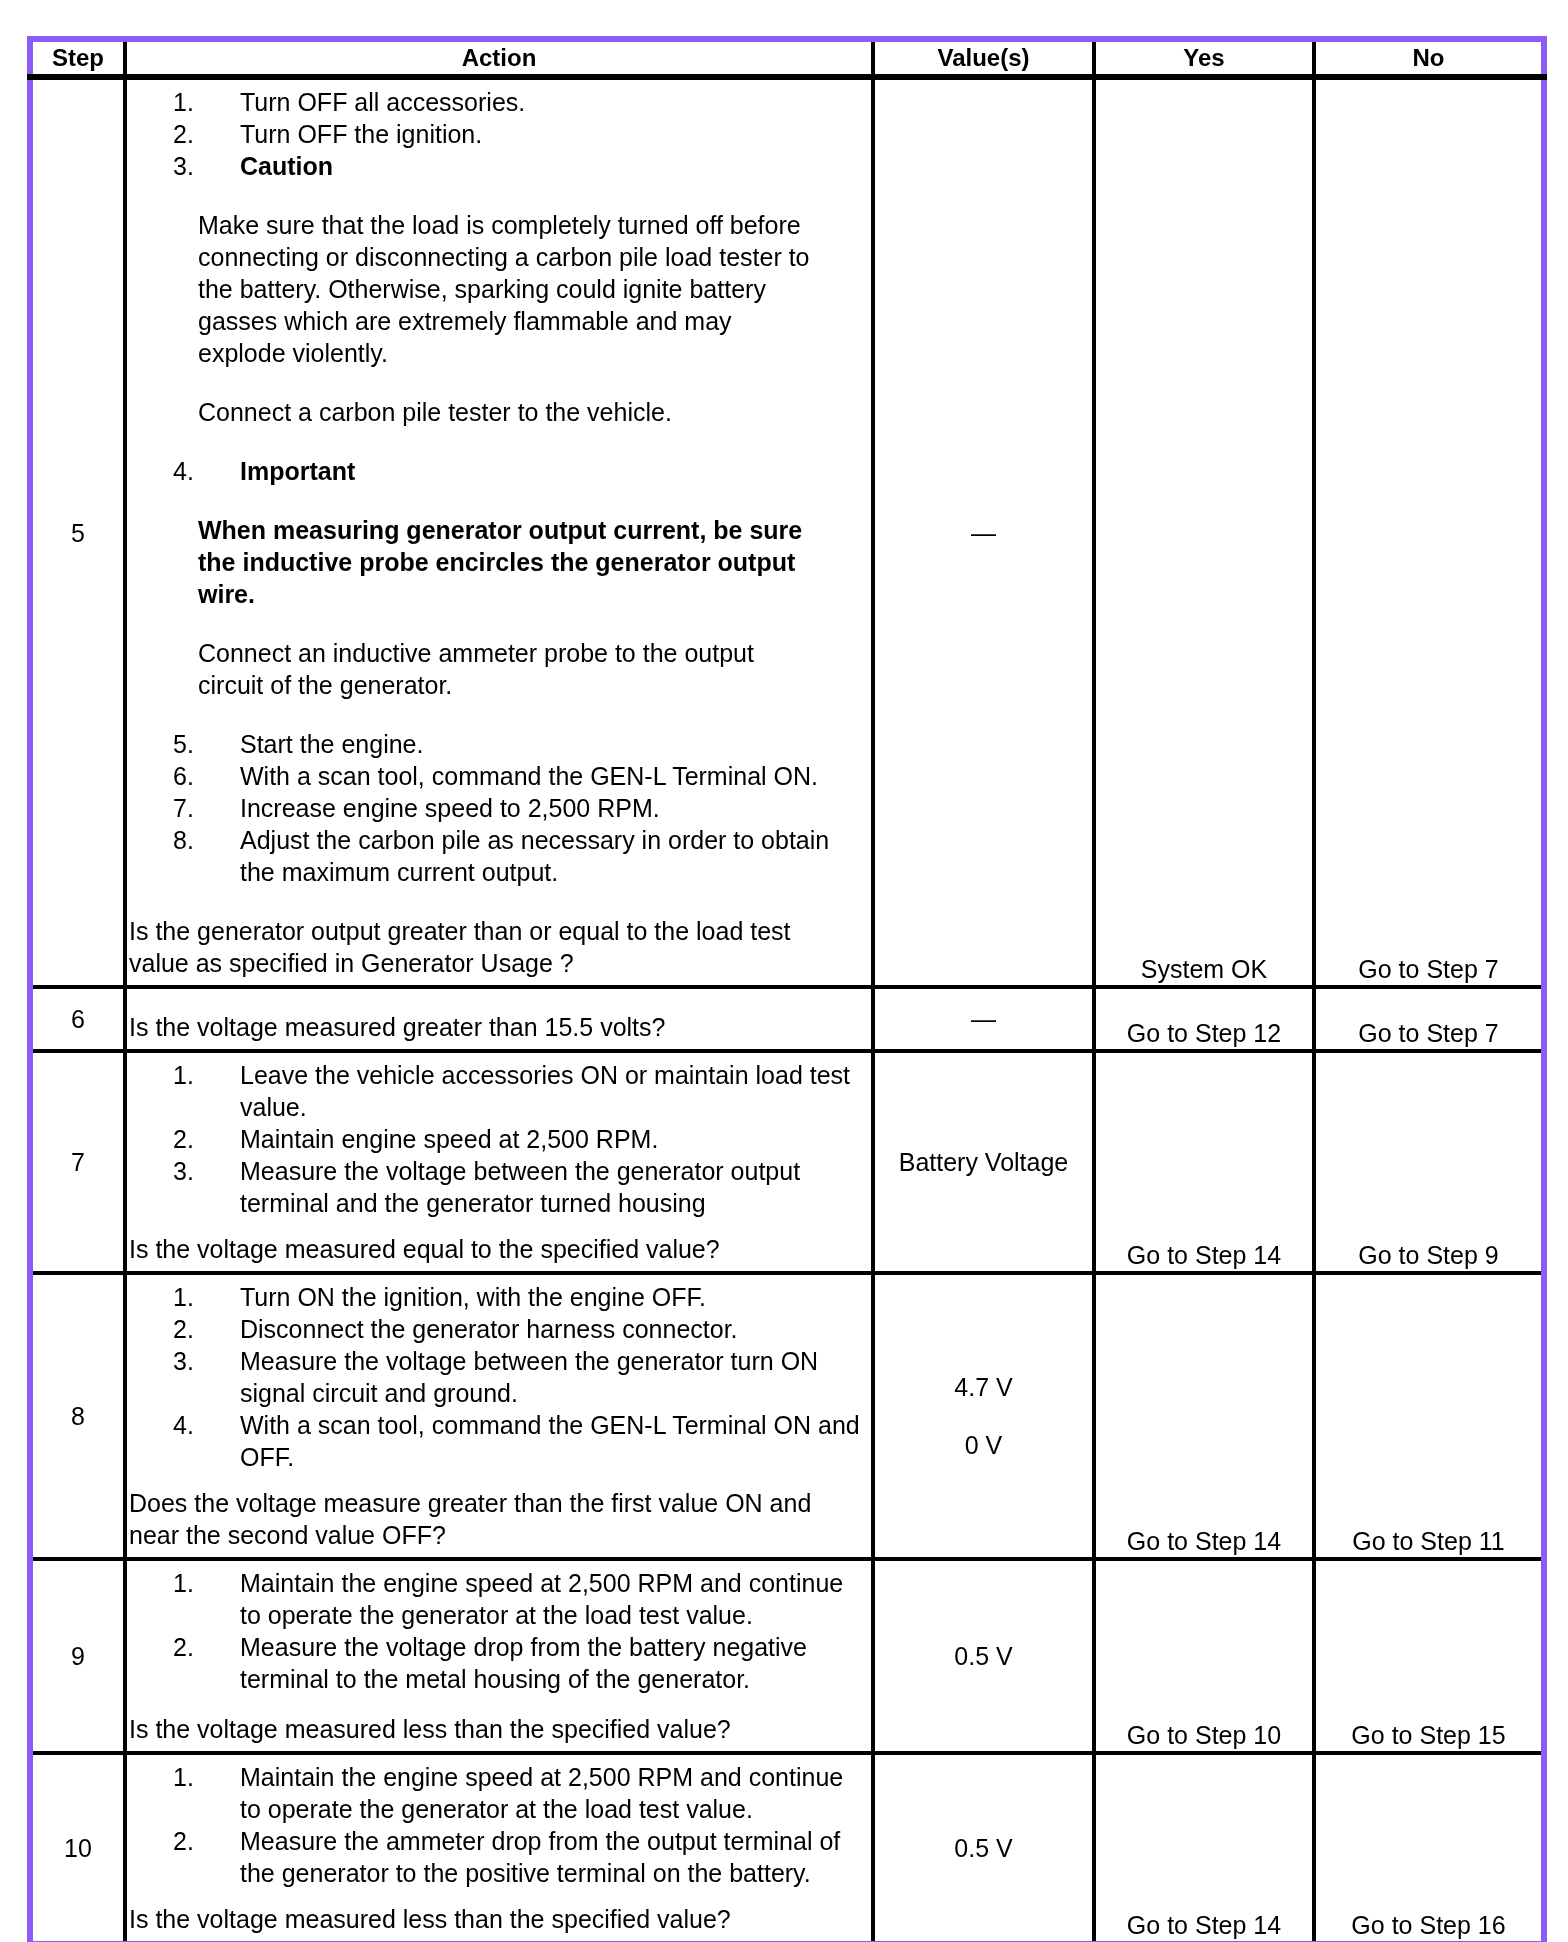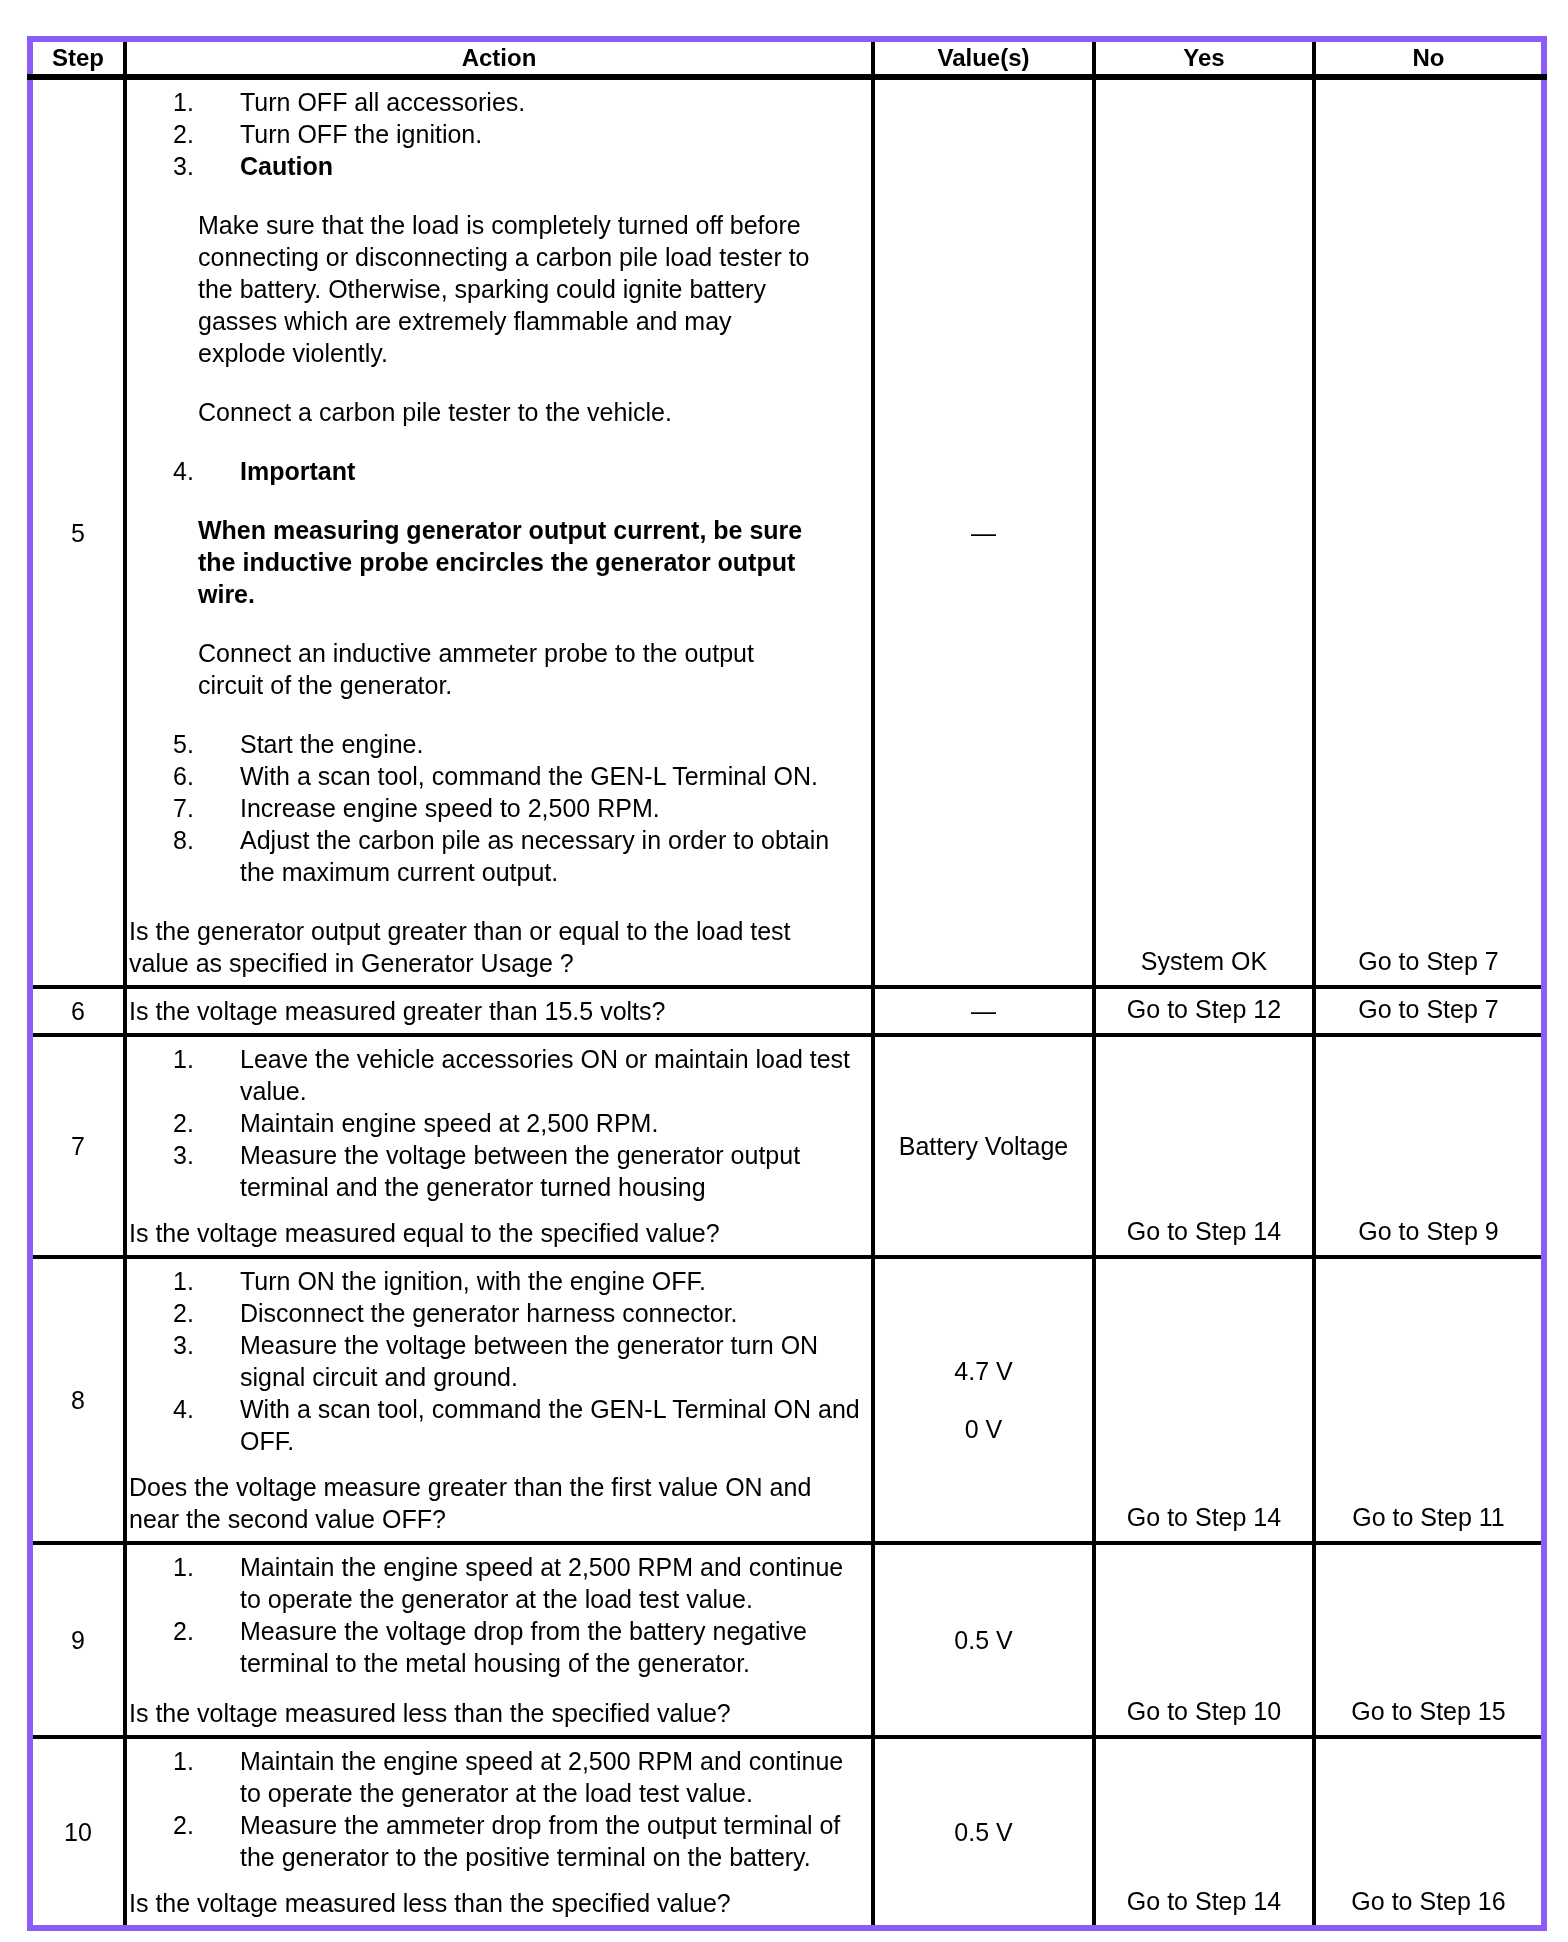--- a/index.html
+++ b/index.html
@@ -51,25 +51,25 @@
   }
   .li .num{text-align:left;}
   .para{margin-left:69px;width:626px;}
   .gap{margin-top:27px;}
   .bold{font-weight:bold;}
   .question{
     margin-top:auto;
     padding-top:14px;
     width:726px;
   }
-  .no-blocks .question{margin-top:0;padding-top:0;}
+  .no-blocks .question{margin-top:16px;padding-top:0;}
   td.value-cell{vertical-align:middle;text-align:center;}
   .value-line + .value-line{margin-top:26px;}
   td.yn-cell{vertical-align:bottom;text-align:center;}
-  .yn-text{padding-bottom:8px;}
+  .yn-text{padding-bottom:0;}
 </style>
 </head>
 <body>
 
 <div class="page">
   <table class="proc">
     <colgroup>
       <col style="width:95px">
       <col style="width:748px">
       <col style="width:221px">

